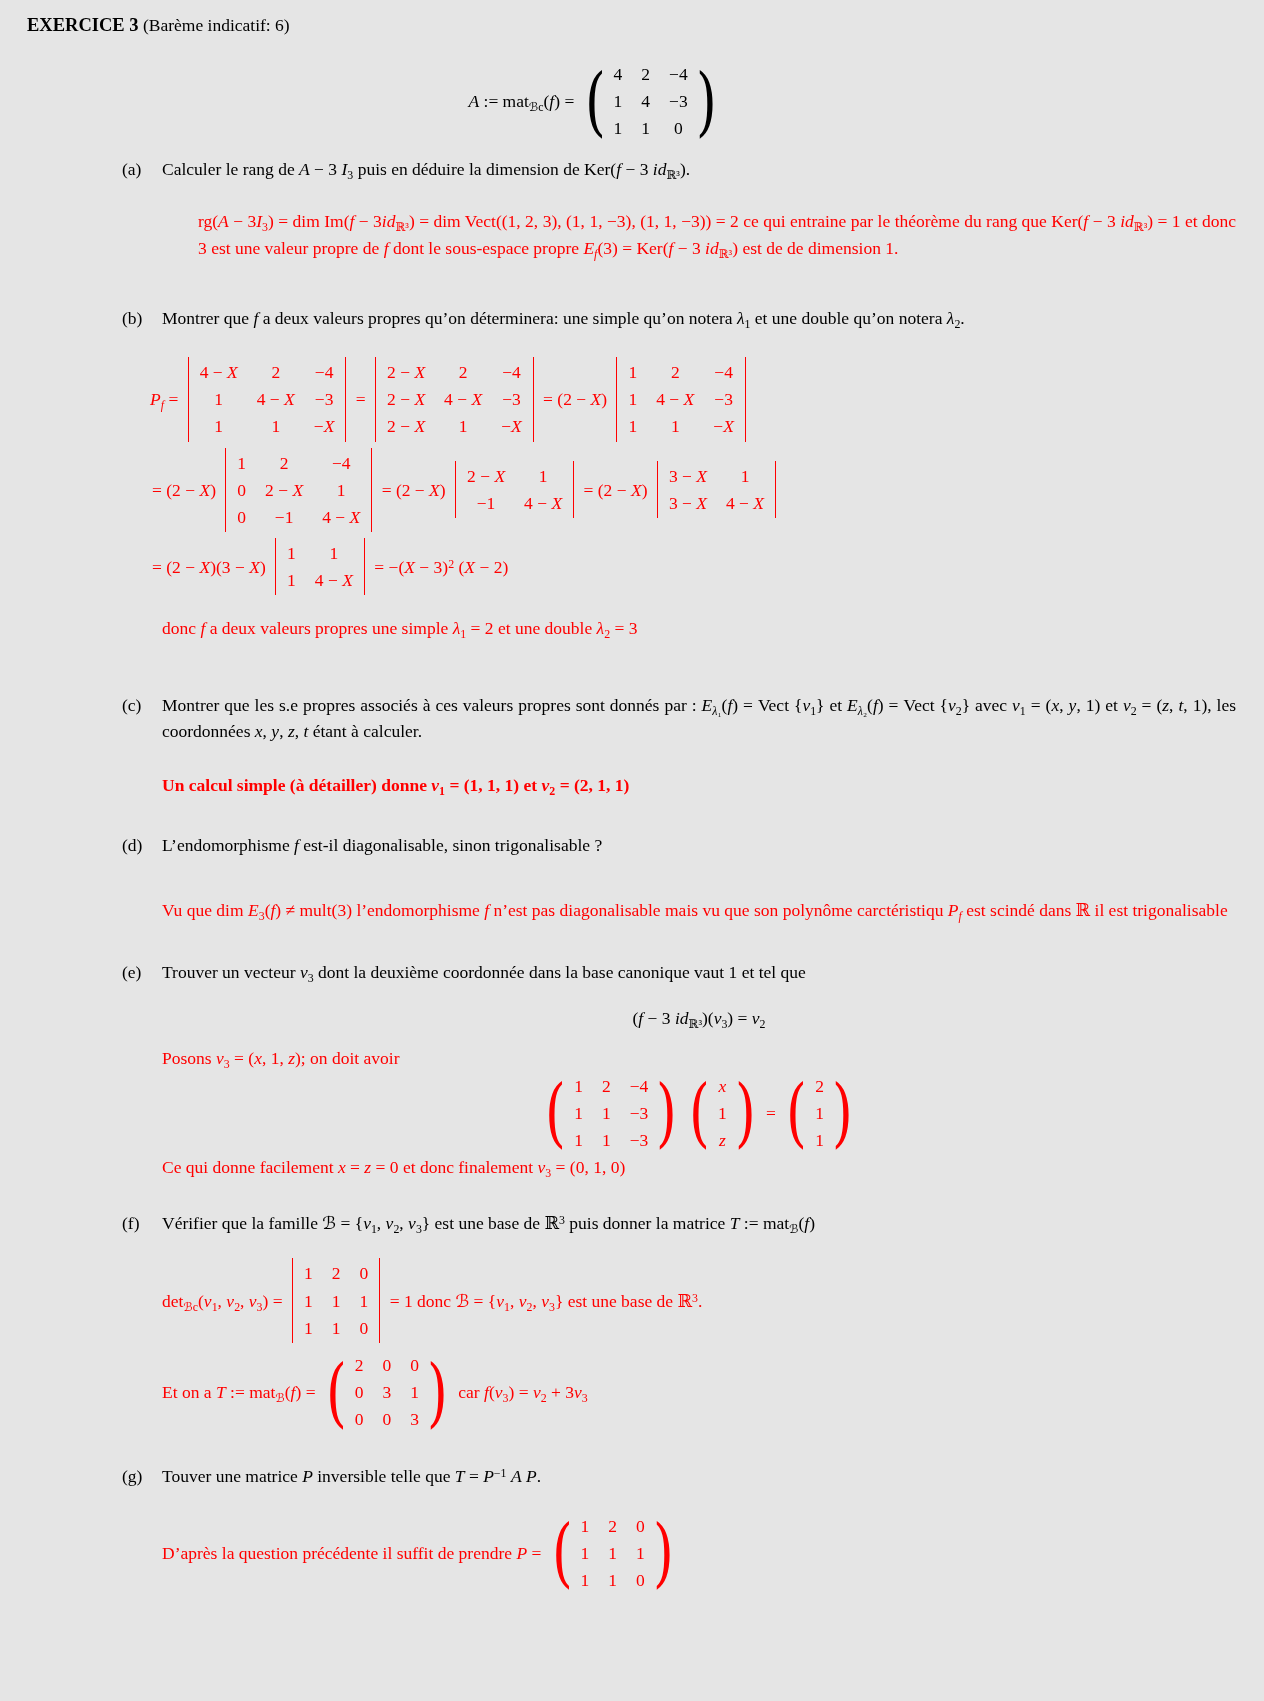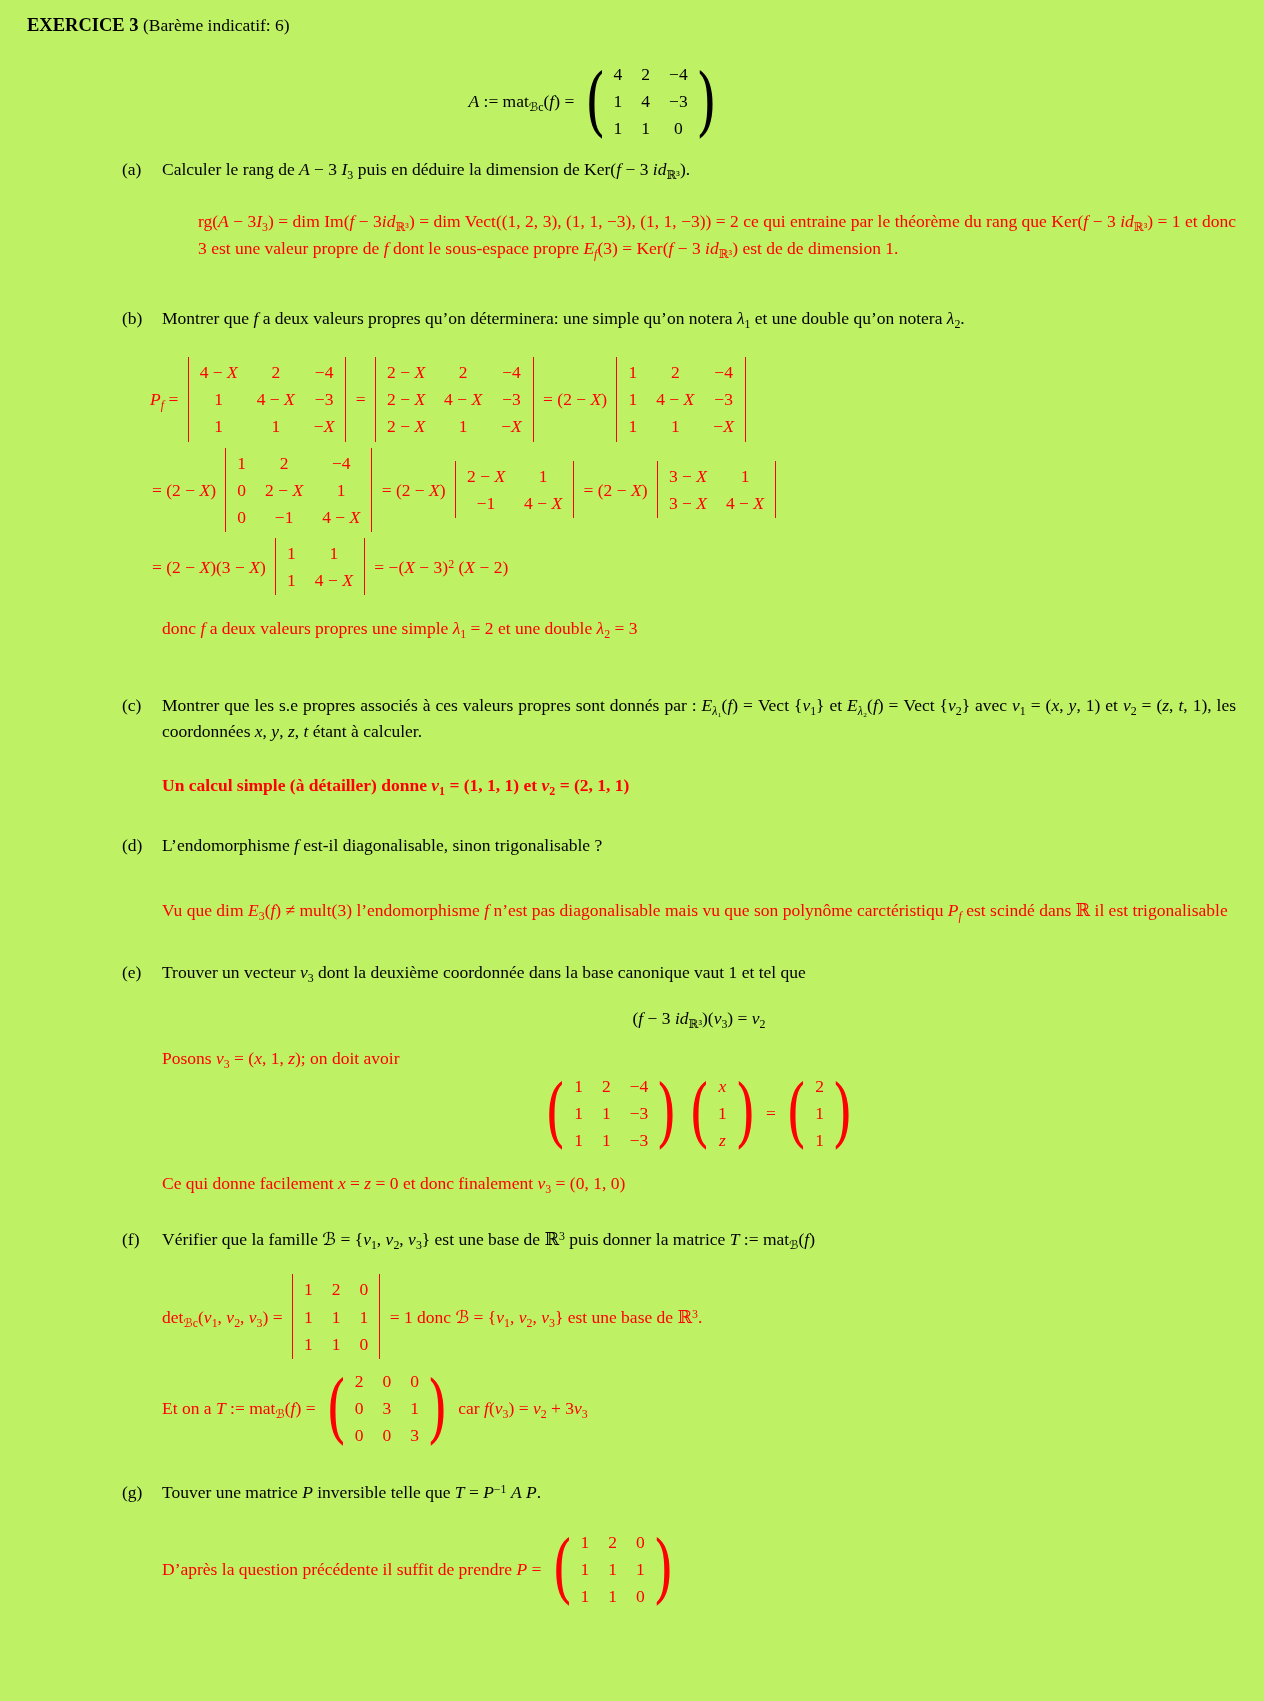--- a/index.html
+++ b/index.html
@@ -1,21 +1,21 @@
 <!DOCTYPE html>
 <html><head>
 <meta charset="utf-8">
 <style>
   html,body{margin:0;padding:0;background:#ffffff;}
   .page{
     position:relative;
     width:1264px;height:1701px;
     box-sizing:border-box;
     padding:10px 28px 0 27px;
-    background:#bef264;
+    background:#e5e5e5;
     color:#000000;
     font-family:"Liberation Serif","DejaVu Serif","DejaVu Sans",serif;
     font-size:17.5px;
     line-height:1.5;
     overflow:hidden;
   }
   i{font-style:italic;}
   sub{font-size:68%;vertical-align:-0.3em;line-height:0;}
   sup{font-size:68%;vertical-align:0.45em;line-height:0;}
   .bold{font-weight:bold;font-size:18.5px;}
@@ -47,21 +47,21 @@
   .m-bl3{margin-top:6px;margin-left:-10px;}
   .m-bconc{margin-top:20px;}
   .m-c{margin-top:50px;}
   .m-ans-c{margin-top:28px;font-weight:bold;}
   .m-d{margin-top:34px;}
   .m-ans-d{margin-top:38px;text-align:left;}
   .m-e{margin-top:36px;}
   .m-eqe{margin:20px 0 10px 0;}
   .m-posons{margin-top:14px;}
   .m-meq{margin:0 0 0 0;}
-  .m-cequi{margin-top:16px;}
+  .m-cequi{margin-top:0;}
   .m-f{margin-top:30px;}
   .m-fdet{margin-top:22px;}
   .m-ft{margin-top:8px;}
   .m-g{margin-top:30px;}
   .m-gp{margin-top:22px;}
 </style>
 </head>
 <body>
 
 <div class="page">

